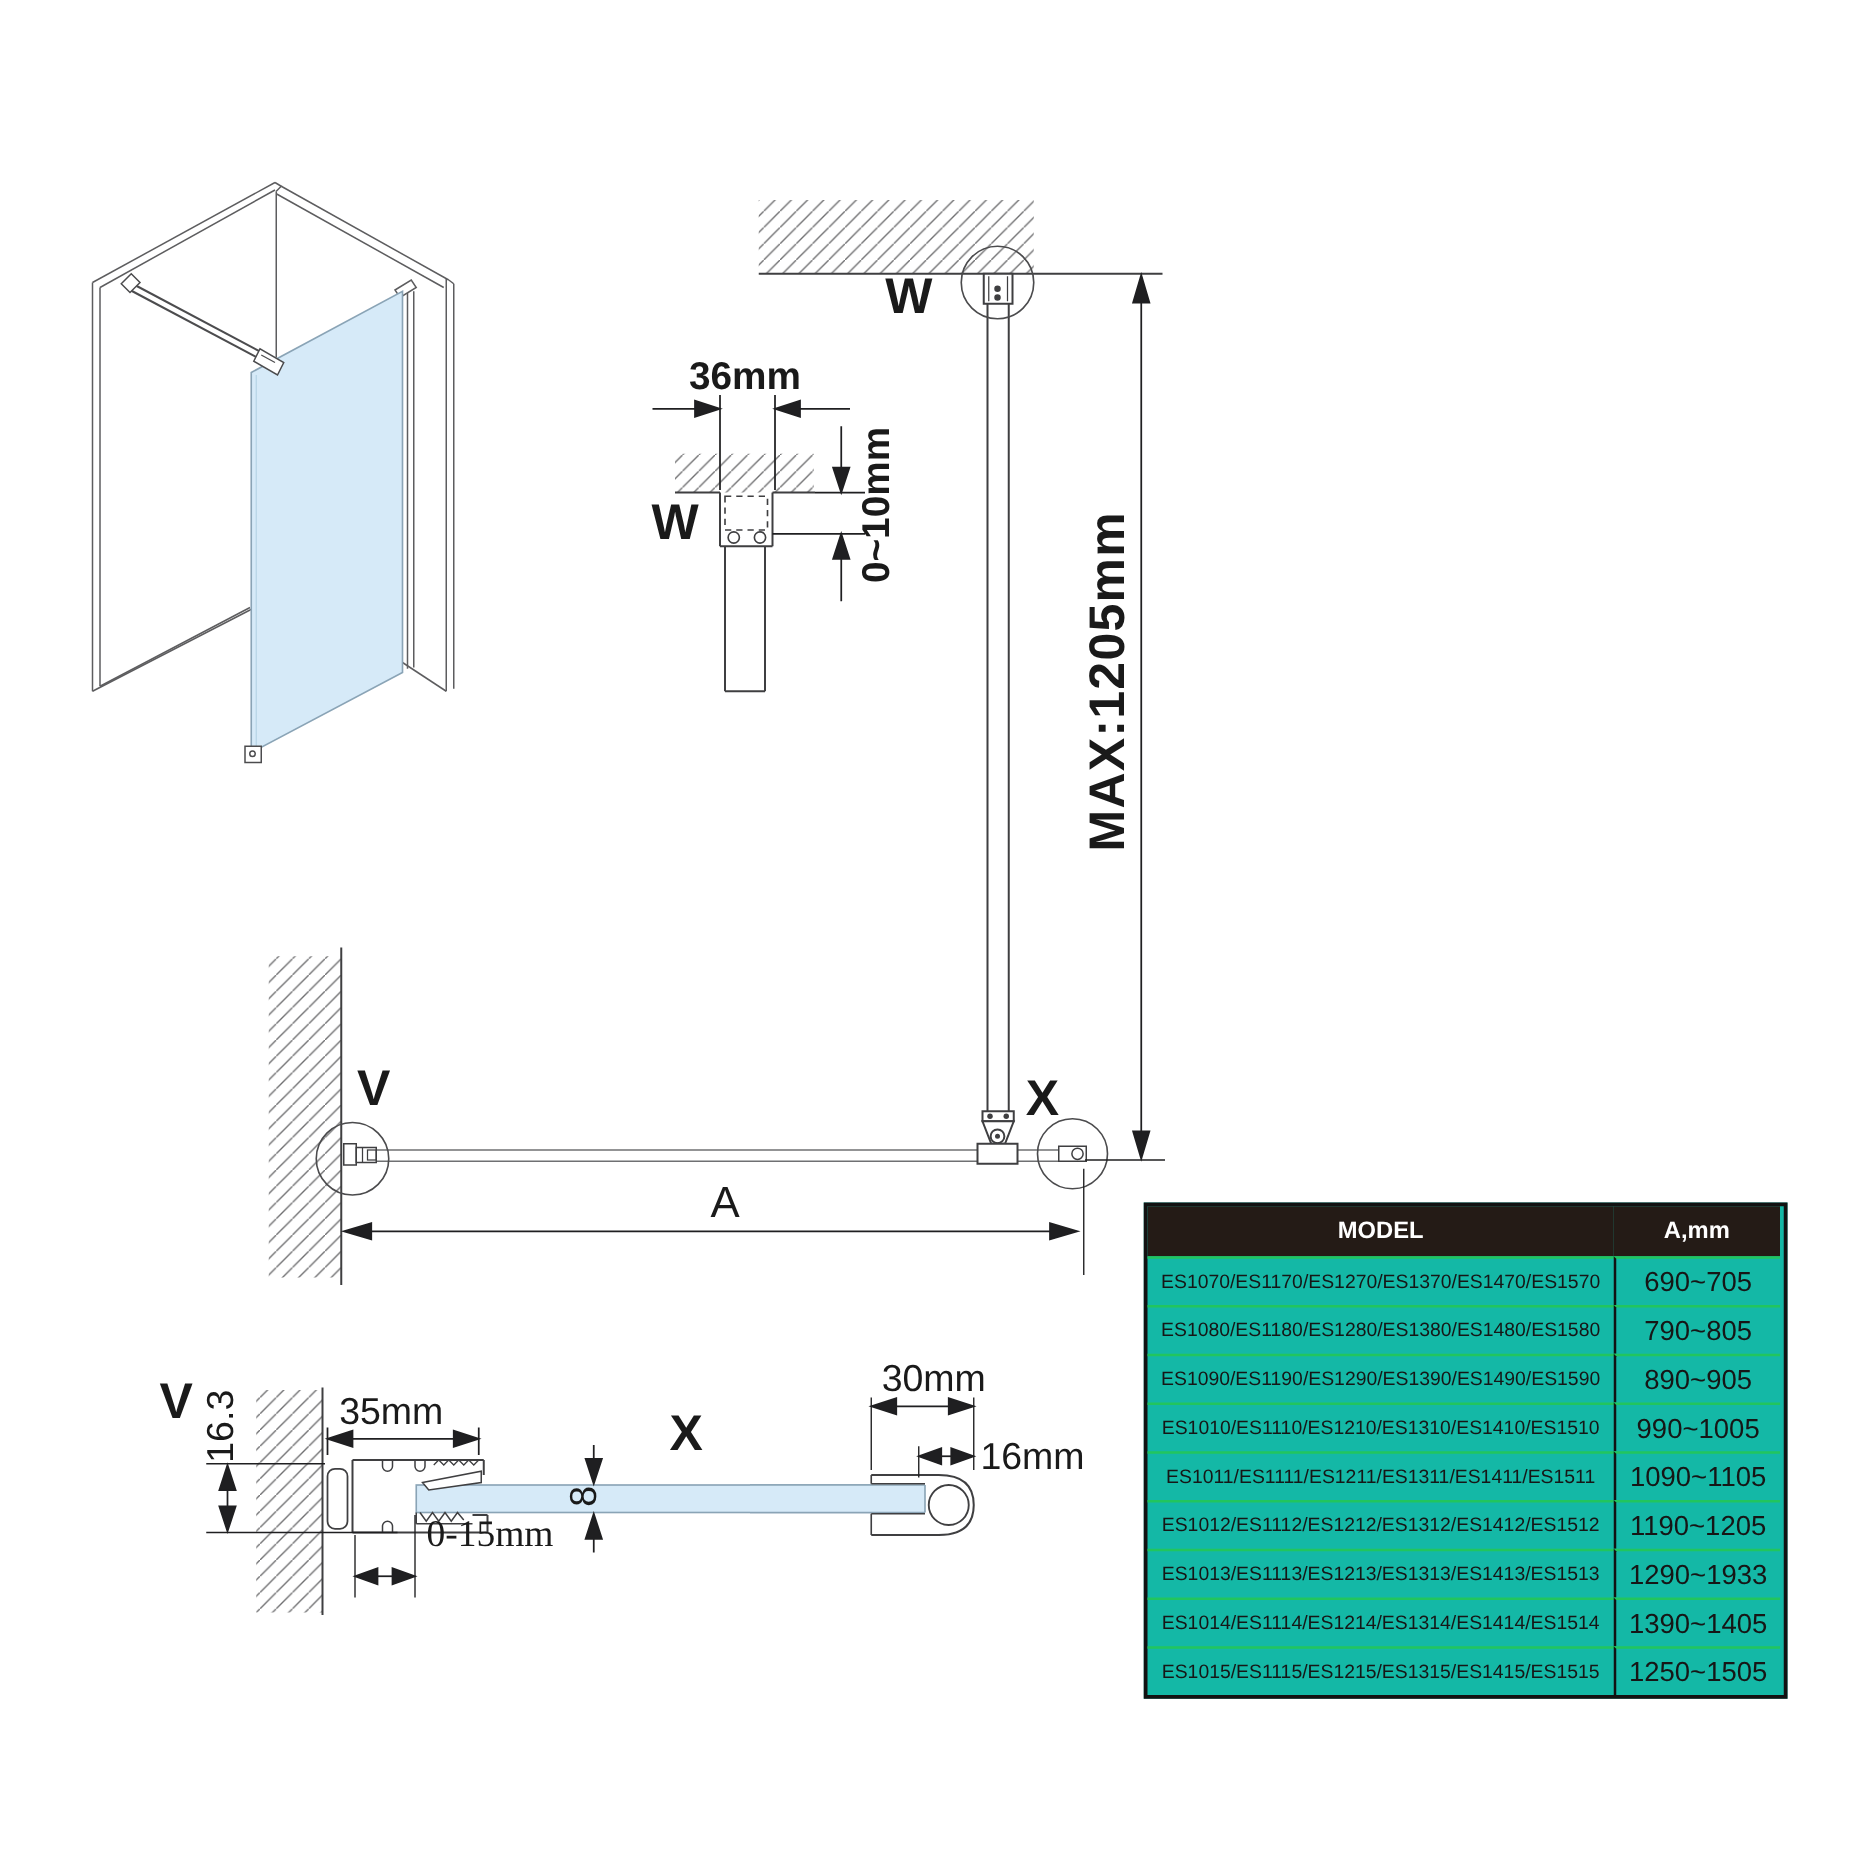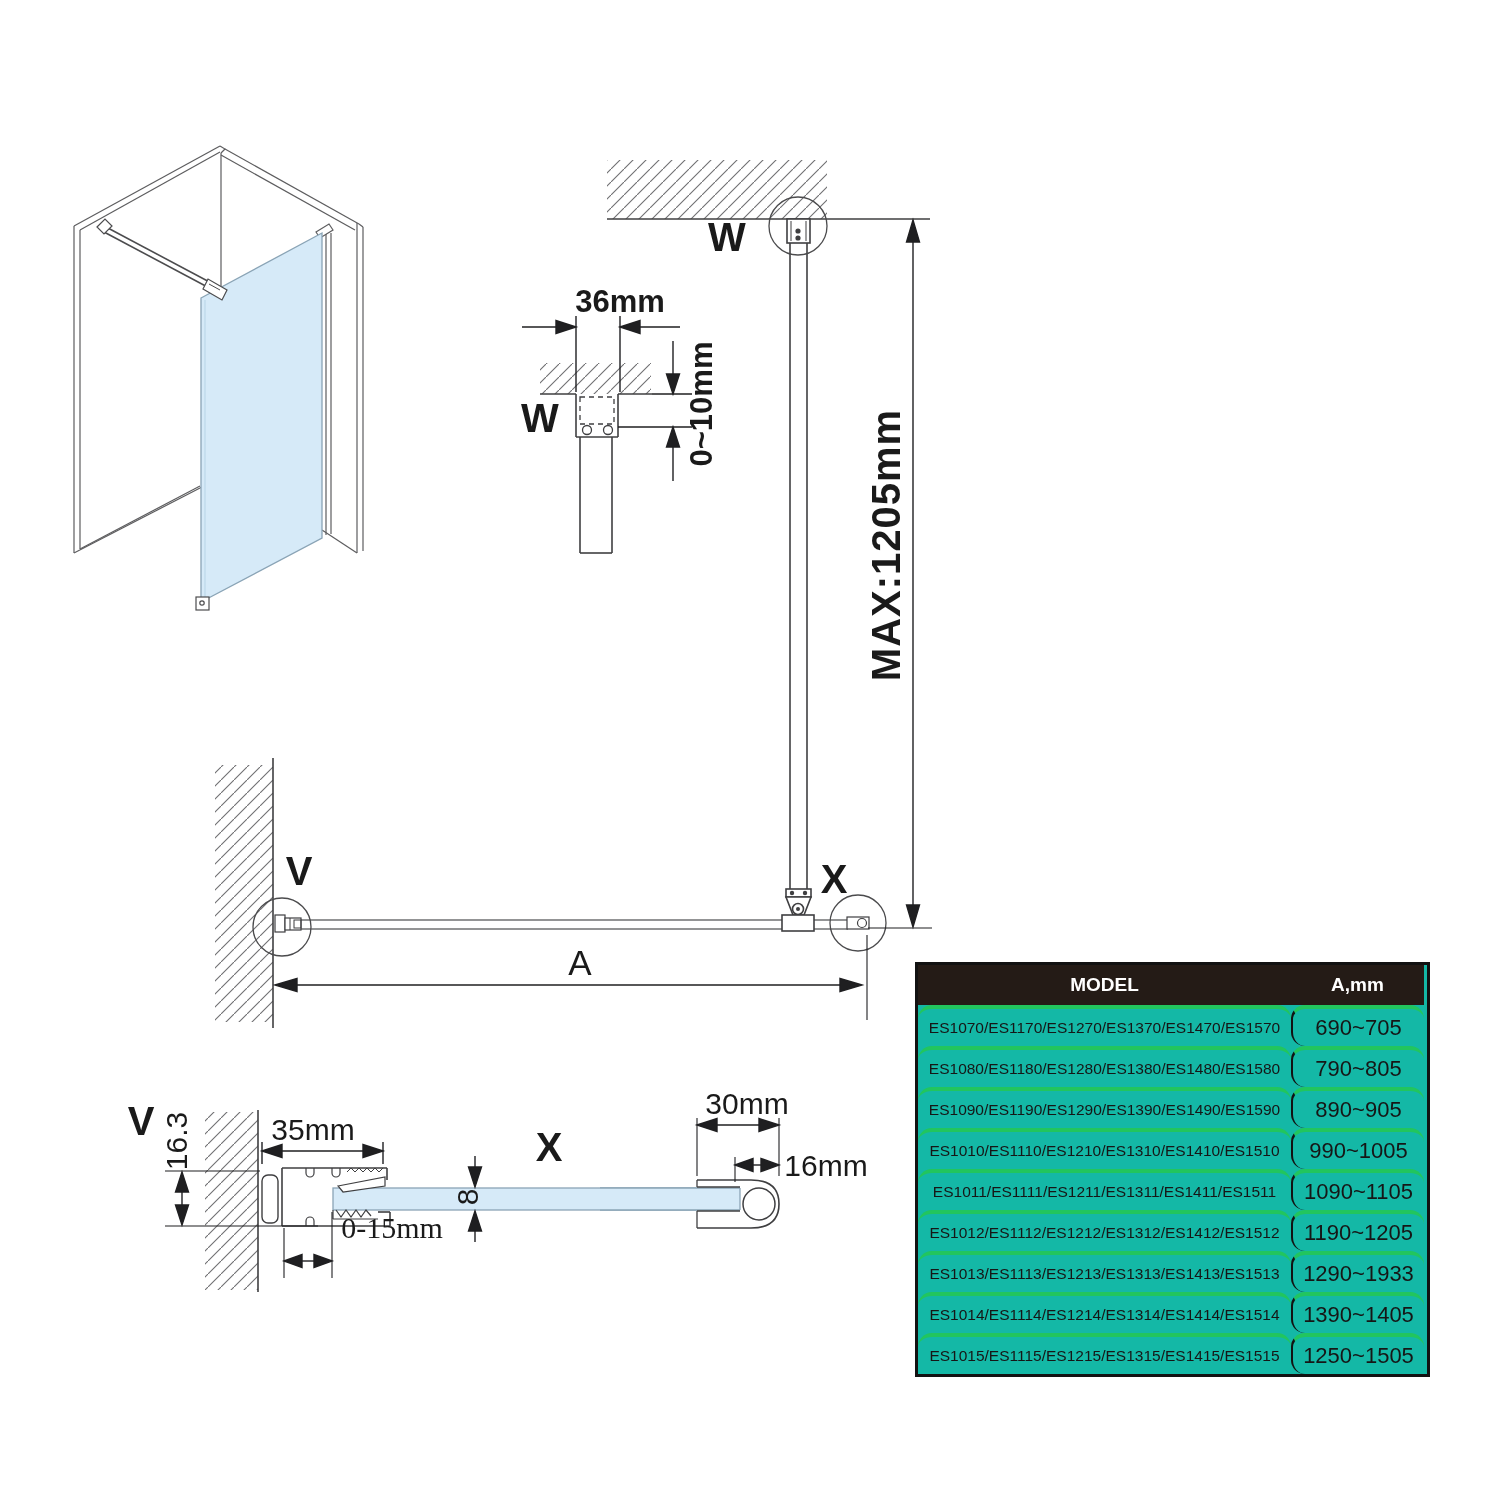--- a/index.html
+++ b/index.html
@@ -12,21 +12,21 @@
   .dimB{font-size:31px;font-weight:700;}
   .dimN{font-size:30px;font-weight:400;}
   .aLbl{font-size:35px;font-weight:400;}
   .maxLbl{font-size:40px;font-weight:700;letter-spacing:1px;}
   
   .spec-table{position:absolute;left:915px;top:962px;width:509px;border:3px solid #121212;
               display:grid;grid-template-columns:373px 133px;background:#14b8a6;}
   .th{background:#241b16;color:#ffffff;font-weight:700;font-size:19px;height:40px;
       display:flex;align-items:center;justify-content:center;}
   .td{height:37px;display:flex;align-items:center;justify-content:center;
-      border-top:4px solid #22c55e;font-size:15.5px;color:#161616;border-radius:14px;}
+      border-top:2px solid #22c55e;font-size:15.5px;color:#161616;}
   .td.model{letter-spacing:0px;}
   .td.aval{border-left:2px solid #121212;font-size:22px;}
 </style>
 </head>
 <body>
 
 <div class="canvas">
 
 <svg width="1500" height="1500" viewBox="0 0 1500 1500">
   <defs>
@@ -232,21 +232,21 @@
 
     <line x1="735" y1="1157" x2="735" y2="1182" fill="none" stroke-width="1.1"></line>
     <line x1="753" y1="1165" x2="761" y2="1165" fill="none"></line>
     <polygon points="735,1165 753,1158.5 753,1171.5"></polygon>
     <polygon points="779,1165 761,1158.5 761,1171.5"></polygon>
   </g>
 </svg>
 
 <span class="lbl big" style="left:727px;top:237px;">W</span>
 <span class="lbl big" style="left:540px;top:418px;">W</span>
-<span class="lbl dimB" style="left:620px;top:301px;">36mm</span>
+<span class="lbl dimB" style="left:596px;top:301px;">36mm</span>
 <span class="rot dimB" style="left:701px;top:404px;">0~10mm</span>
 <span class="rot maxLbl" style="left:886px;top:545px;">MAX:1205mm</span>
 <span class="lbl big" style="left:299px;top:871px;">V</span>
 <span class="lbl big" style="left:834px;top:879px;">X</span>
 <span class="lbl aLbl" style="left:580px;top:962px;">A</span>
 <span class="lbl big" style="left:141px;top:1121px;">V</span>
 <span class="rot dimN" style="left:177px;top:1141px;">16.3</span>
 <span class="lbl dimN" style="left:313px;top:1130px;">35mm</span>
 <span class="rot dimN" style="left:468px;top:1197px;">8</span>
 <span class="lbl dimN" style="left:392px;top:1228px;font-family:Liberation Serif, serif;">0-15mm</span>

